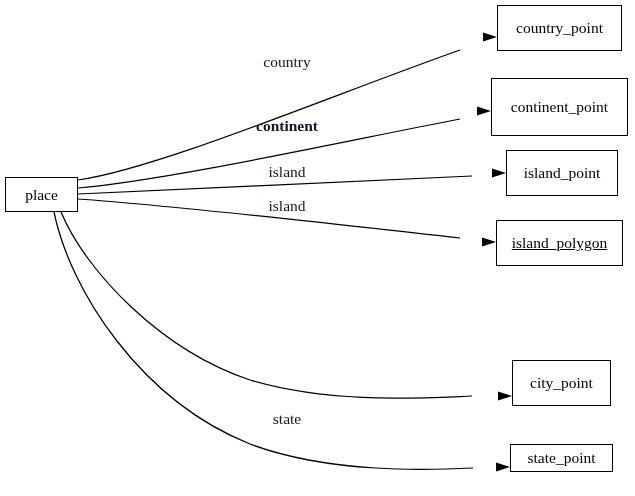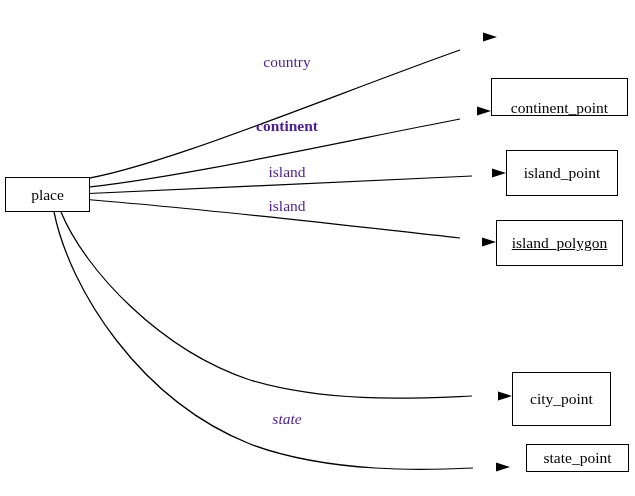--- a/index.html
+++ b/index.html
@@ -35,21 +35,21 @@
     align-items: center;
     justify-content: center;
     font-size: 15.5px;
     color: #000000;
     line-height: 1;
     white-space: nowrap;
   }
   .edge-label {
     position: absolute;
     font-size: 15.5px;
-    color: #4c1d95;
+    color: #0f172a;
     line-height: 17.3px;
     white-space: pre;
     text-align: left;
     transform: translate(-50%, -50%);
     pointer-events: none;
   }
 </style>
 </head>
 <body>
 
@@ -67,32 +67,35 @@
       <path d="M61,212 C85,270 160,350 250,380 C330,404 420,398 472,396" fill="none" stroke="#000000" stroke-width="1.25"></path>
       <polygon points="512,396 498,391.4 498,400.6" fill="#000000"></polygon>
       <path d="M54,212 C70,290 140,400 250,444 C330,474 430,470 473,468" fill="none" stroke="#000000" stroke-width="1.25"></path>
       <polygon points="510,467 496,462.4 496,471.6" fill="#000000"></polygon>
     </svg>
 
 <div class="edge-label" style="left: 287px; top: 62px;">country</div>
     <div class="edge-label" style="left: 287px; top: 126px; font-weight: bold;">continent</div>
     <div class="edge-label" style="left: 287px; top: 172px;">island</div>
     <div class="edge-label" style="left: 287px; top: 206px;">island</div>
-    <div class="edge-label" style="left: 287px; top: 419px; font-style: italic;">state</div>
-    <div class="node-box" style="left: 5px; top: 177px; width: 85px; height: 35px;">
+    <div class="edge-label" style="left: 287px; top: 419px;">state</div>
+    <div class="node-box" style="left: 5px; top: 177px; width: 73px; height: 35px;">
       <span>place</span>
     </div>
-    <div class="node-box" style="left: 491px; top: 78px; width: 137px; height: 38px; align-items: flex-end;">
+    <div class="node-box" style="left: 497px; top: 5px; width: 125px; height: 46px;">
+      <span>country_point</span>
+    </div>
+    <div class="node-box" style="left: 491px; top: 78px; width: 137px; height: 58px;">
       <span>continent_point</span>
     </div>
     <div class="node-box" style="left: 506px; top: 150px; width: 112px; height: 46px;">
       <span>island_point</span>
     </div>
     <div class="node-box" style="left: 496px; top: 220px; width: 127px; height: 46px; text-decoration: underline;">
       <span>island_polygon</span>
     </div>
-    <div class="node-box" style="left: 512px; top: 372px; width: 99px; height: 54px;">
+    <div class="node-box" style="left: 512px; top: 360px; width: 99px; height: 46px;">
       <span>city_point</span>
     </div>
-    <div class="node-box" style="left: 510px; top: 444px; width: 103px; height: 28px; margin-left: 16px;">
+    <div class="node-box" style="left: 510px; top: 444px; width: 103px; height: 28px;">
       <span>state_point</span>
     </div>
   </div>
 
 </body></html>

